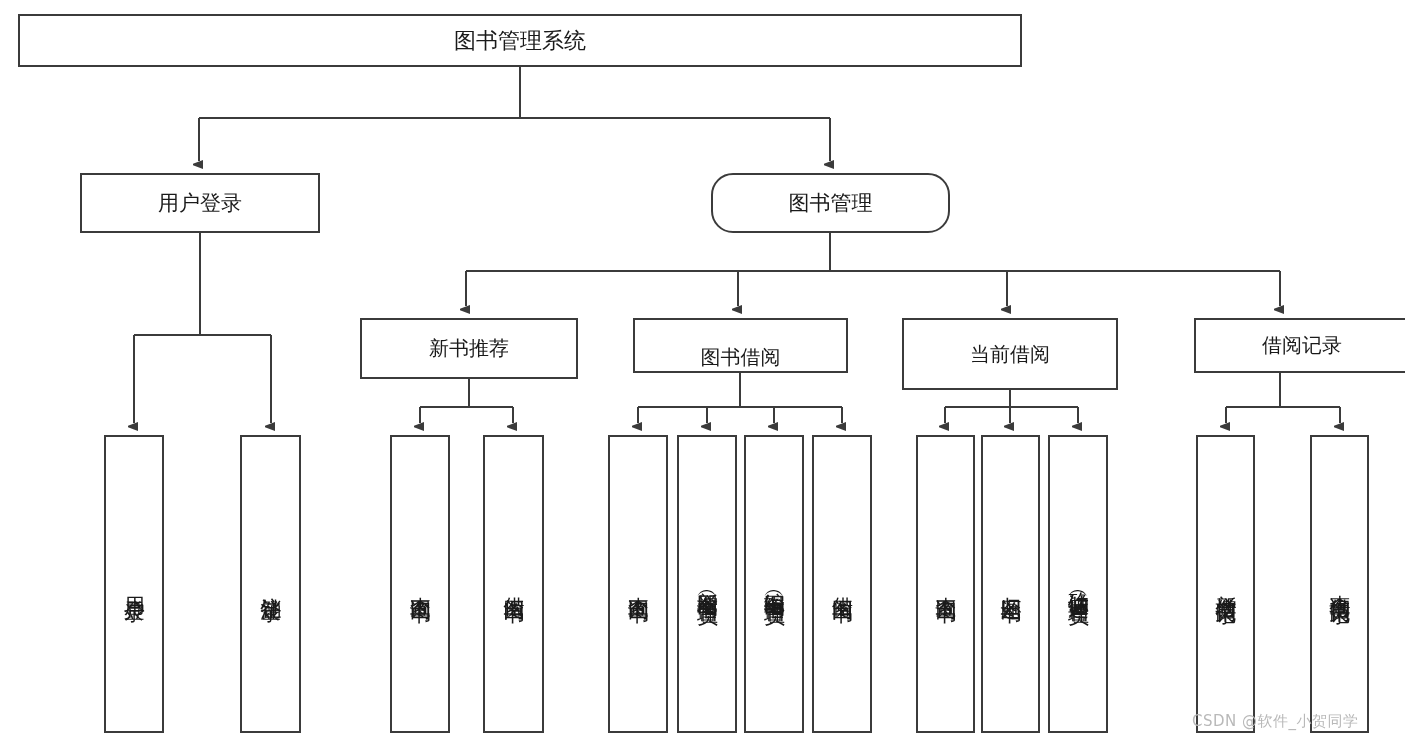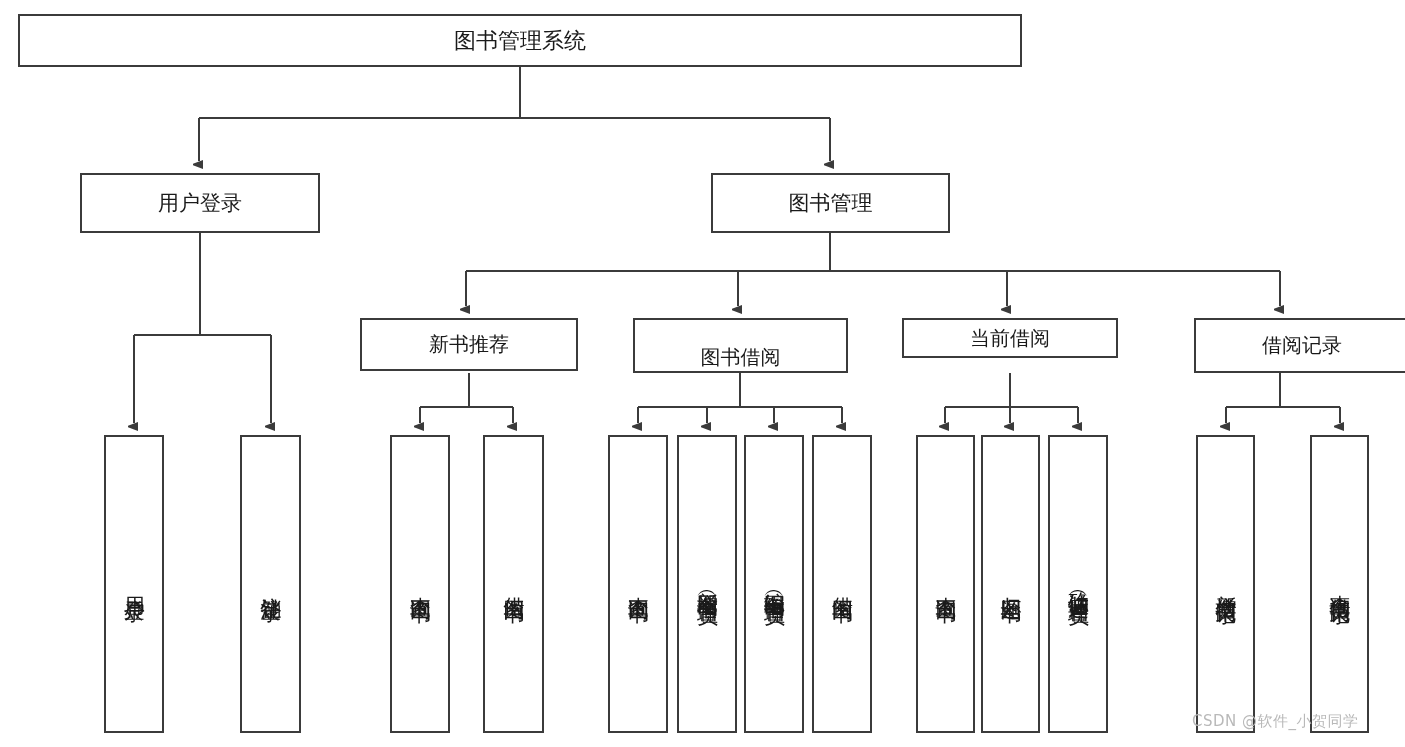--- a/index.html
+++ b/index.html
@@ -118,30 +118,30 @@
       </g>
   </svg>
 
   <div id="nodes">
       <div class="node root" style="left: 18px; top: 14px; width: 1004px; height: 53px;">
         <span class="lbl">图书管理系统</span>
       </div>
       <div class="node lvl2" style="left: 80px; top: 173px; width: 240px; height: 60px;">
         <span class="lbl">用户登录</span>
       </div>
-      <div class="node lvl2" style="left: 711px; top: 173px; width: 239px; height: 60px;">
+      <div class="node lvl2" style="left: 711px; top: 173px; width: 239px; height: 60px; border-radius: 22px;">
         <span class="lbl">图书管理</span>
       </div>
-      <div class="node lvl3" style="left: 360px; top: 318px; width: 218px; height: 53px;">
+      <div class="node lvl3" style="left: 360px; top: 318px; width: 218px; height: 61px;">
         <span class="lbl">新书推荐</span>
       </div>
       <div class="node lvl3" style="left: 633px; top: 318px; width: 215px; height: 55px; align-items: flex-end;">
         <span class="lbl">图书借阅</span>
       </div>
-      <div class="node lvl3" style="left: 902px; top: 318px; width: 216px; height: 40px;">
+      <div class="node lvl3" style="left: 902px; top: 318px; width: 216px; height: 72px;">
         <span class="lbl">当前借阅</span>
       </div>
       <div class="node lvl3" style="left: 1172px; top: 318px; width: 216px; height: 55px; margin-left: 22px;">
         <span class="lbl">借阅记录</span>
       </div>
       <div class="node leaf" style="left: 104px; top: 435px; width: 60px; height: 298px;">
         <span class="lbl">用户登录</span>
       </div>
       <div class="node leaf" style="left: 240px; top: 435px; width: 61px; height: 298px;">
         <span class="lbl">注销登录</span>

